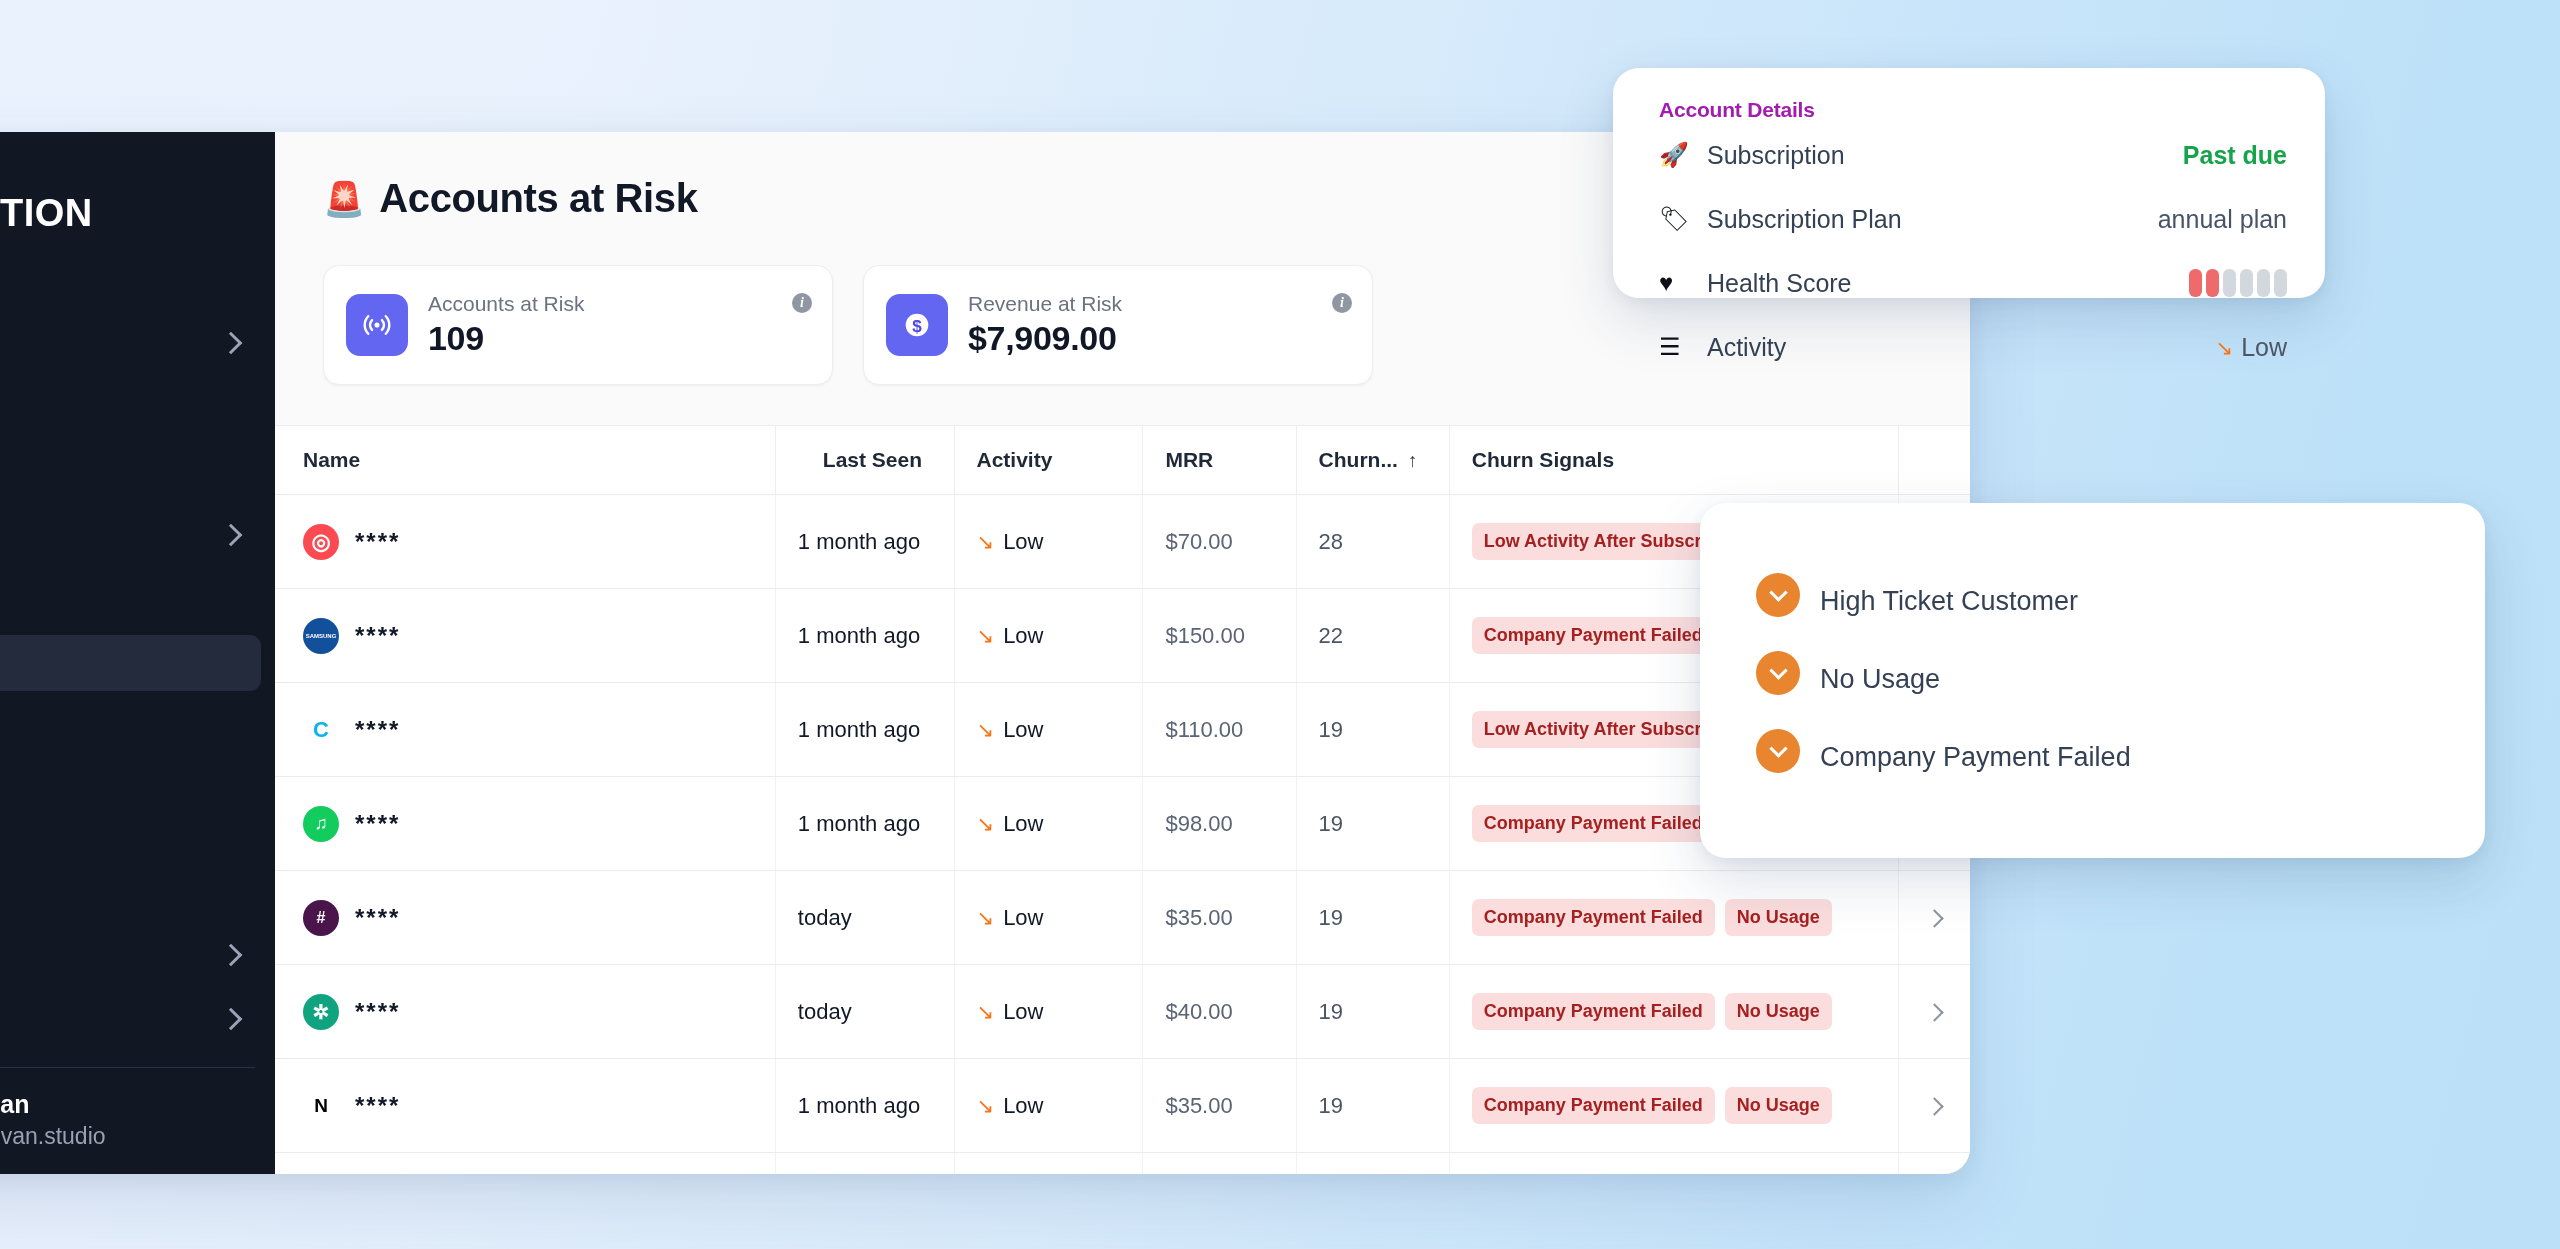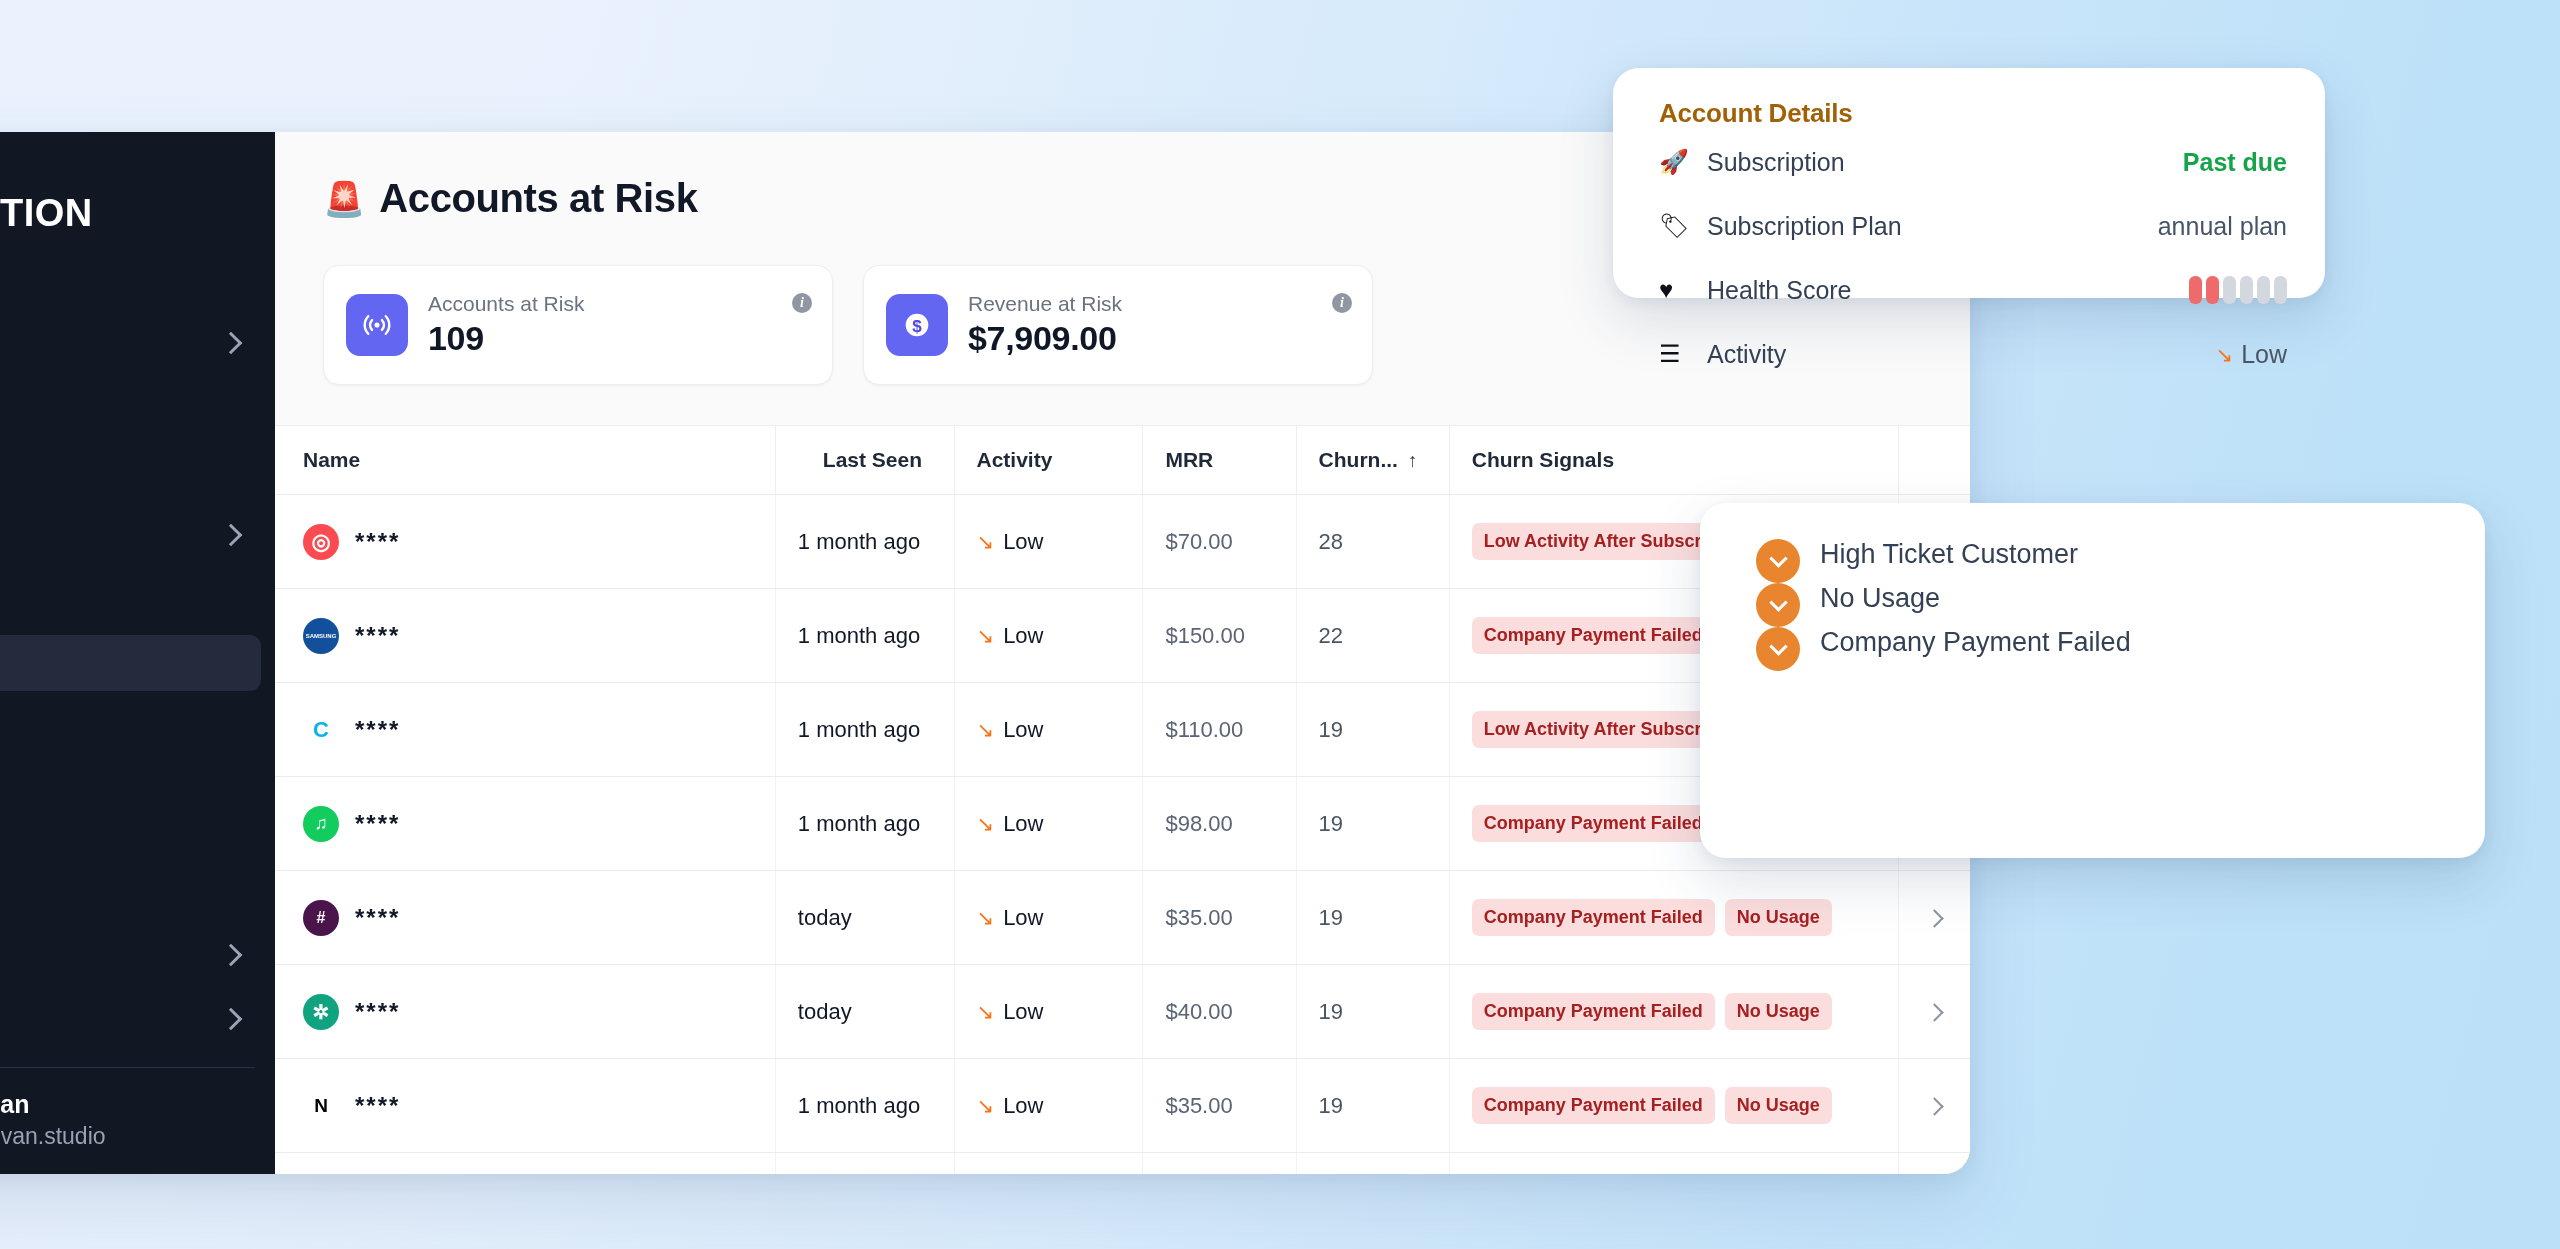--- a/index.html
+++ b/index.html
@@ -223,21 +223,21 @@
     background: #ffffff;
     border-radius: 26px;
     box-shadow: 0 22px 55px rgba(35,60,105,.16), 0 4px 14px rgba(35,60,105,.07);
   }
   #account-details-card {
     left: 1613px; top: 68px;
     width: 712px; height: 230px;
     padding: 30px 38px 0 46px;
   }
   .fc-title {
-    font-size: 26px; font-weight: 700; color: #a16207;
+    font-size: 21px; font-weight: 700; color: #a21caf;
     letter-spacing: -.2px;
   }
   .detail-row {
     display: flex; align-items: center;
     height: 62px;
     margin-top: 2px;
   }
   .detail-ico {
     width: 34px; flex: 0 0 34px;
     font-size: 24px; color: #0d1117;
@@ -254,21 +254,22 @@
   .health-bars { display: flex; gap: 4px; }
   .hb { width: 13px; height: 28px; border-radius: 6px; background: #d3d7de; }
   .hb.on { background: #ef6a6a; }
 
   #signal-summary-card {
     left: 1700px; top: 503px;
     width: 785px; height: 355px;
     padding: 36px 0 0 56px;
   }
   .sig-row {
-    display: flex; align-items: flex-start; gap: 20px;
+    display: flex; align-items: flex-end; gap: 20px;
+    margin-top: 34px;
   }
   .sig-dot {
     width: 44px; height: 44px; flex: 0 0 44px;
     border-radius: 50%;
     background: #e8852e;
     display: flex; align-items: center; justify-content: center;
     cursor: pointer;
   }
   .sig-dot i {
     display: block;

